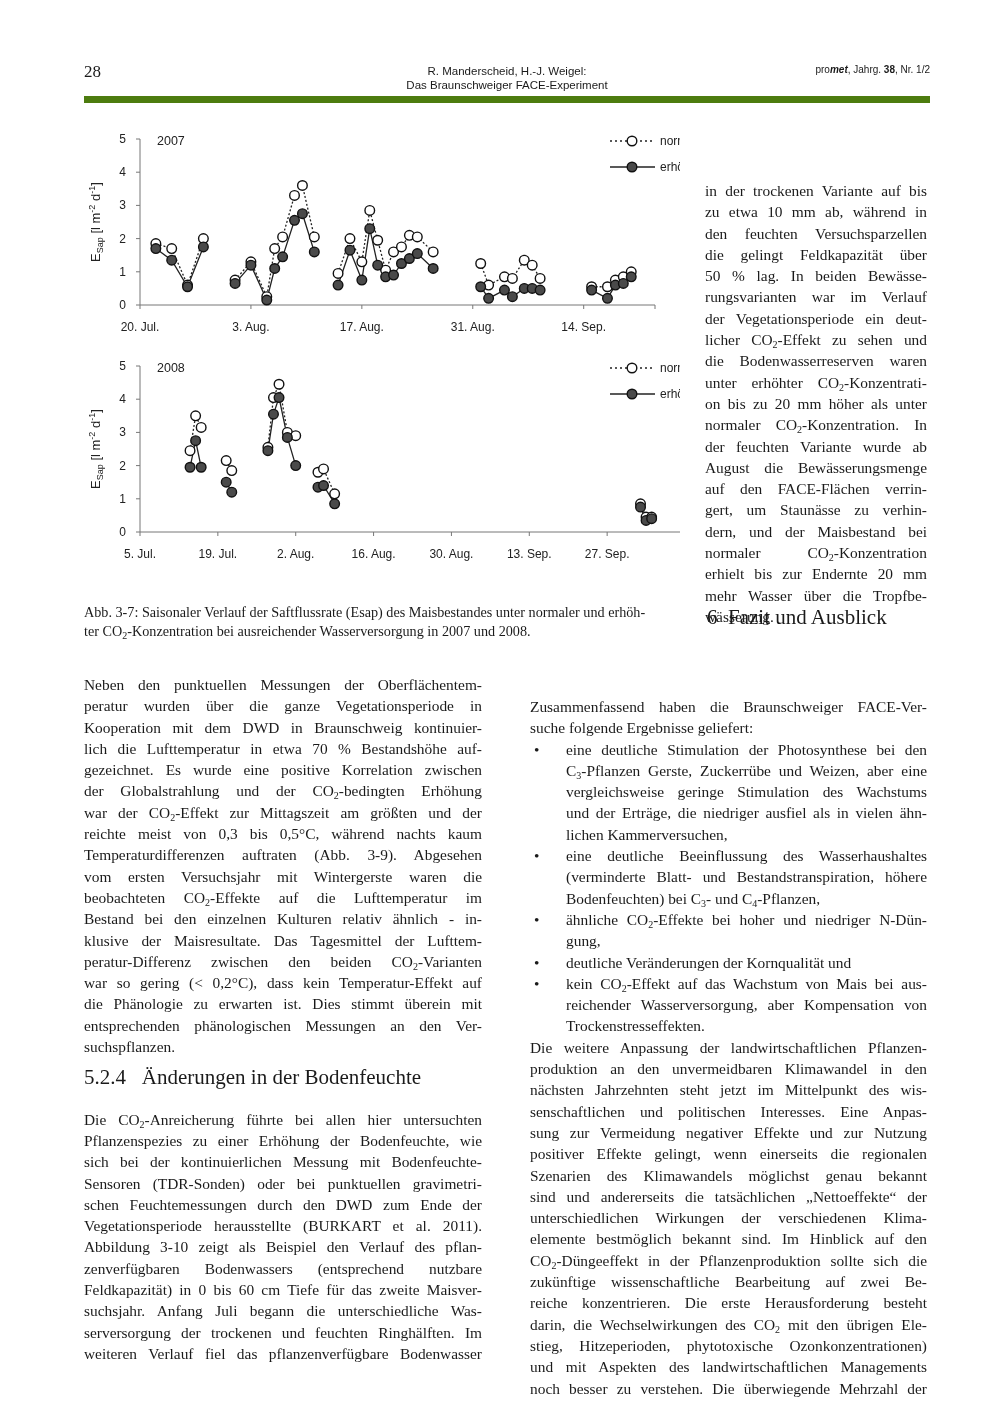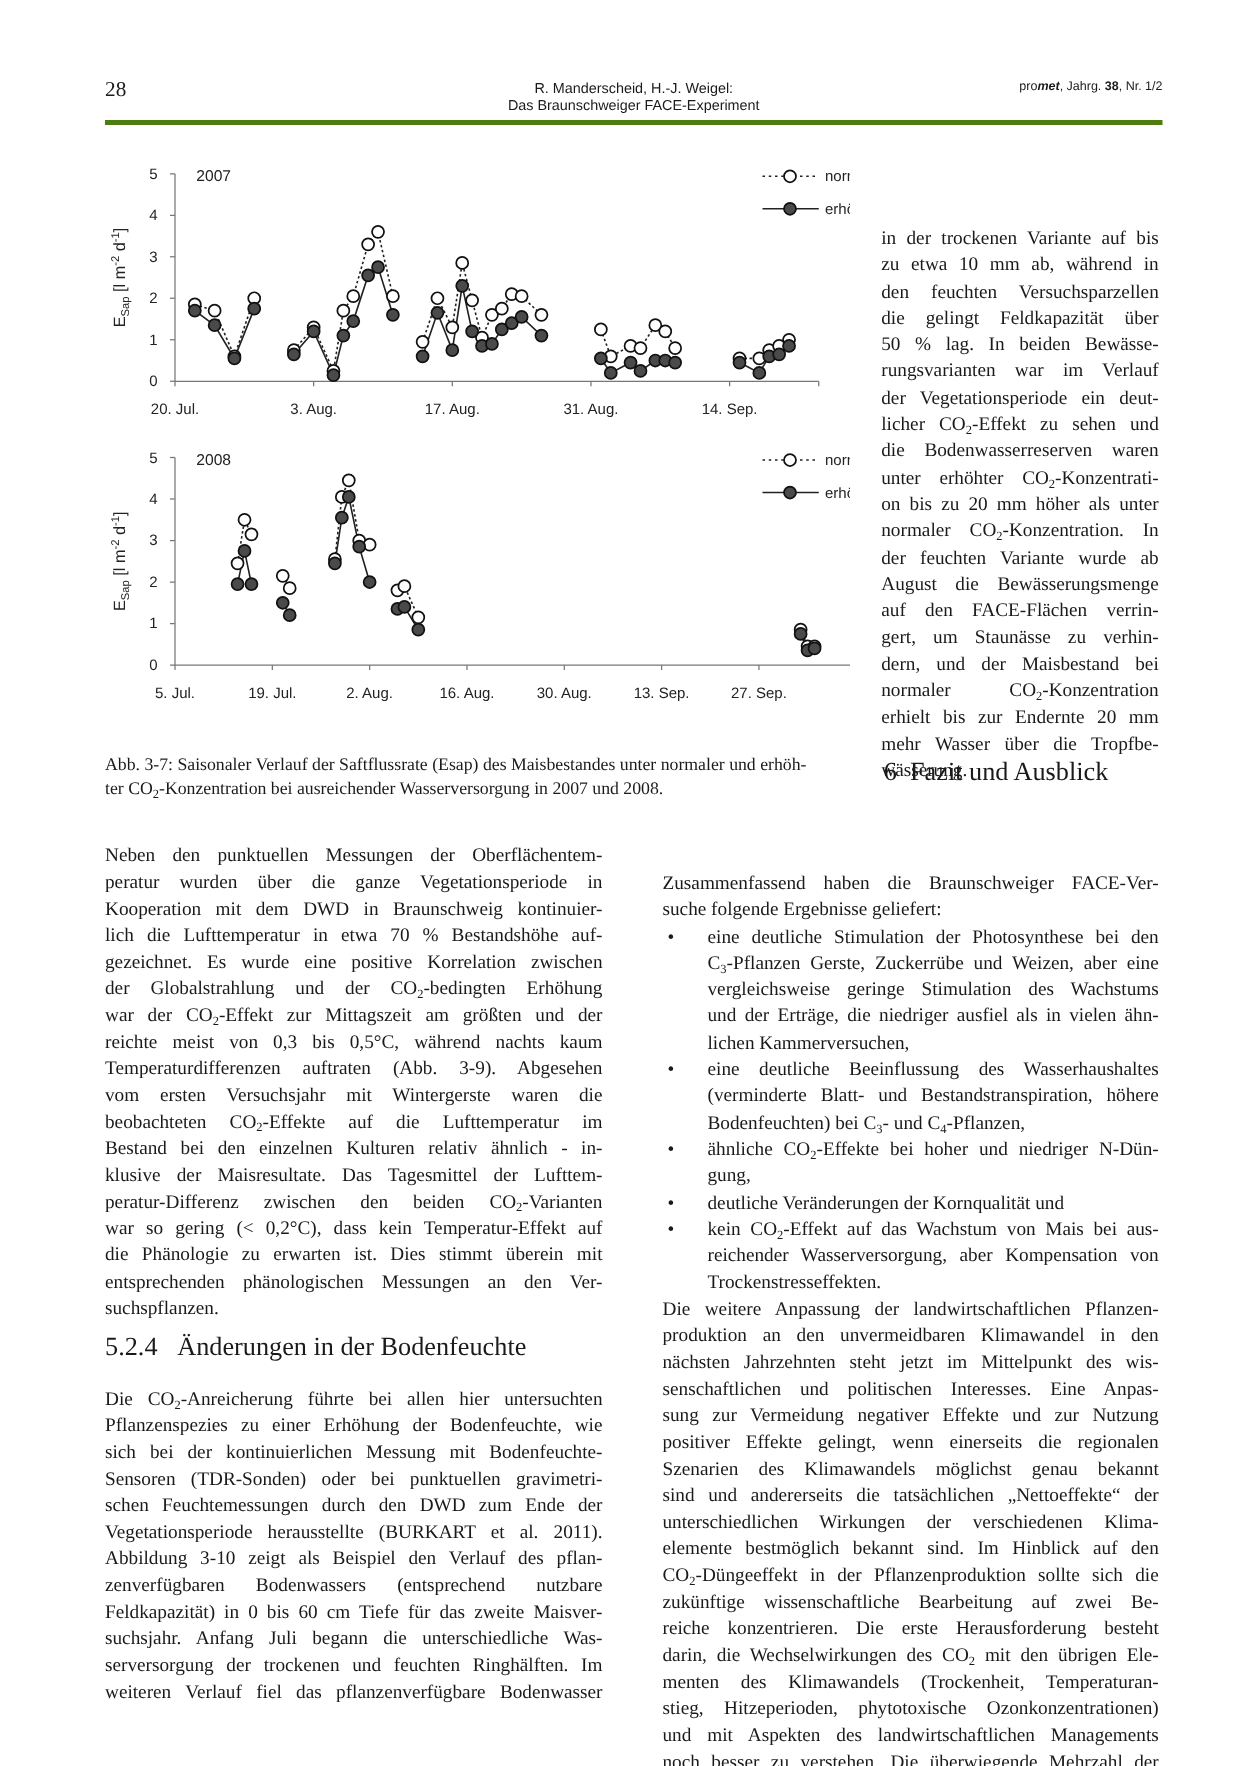--- a/index.html
+++ b/index.html
@@ -1,17 +1,17 @@
 <!DOCTYPE html>
 <html><head>
 <meta charset="utf-8">
 <style>
   html,body{margin:0;padding:0;background:#fff;}
   body{width:1000px;height:1413px;position:relative;overflow:hidden;font-family:"Liberation Serif",serif;color:#1a1a1a;}
-  .hdr{position:absolute;top:62px;left:84px;width:846px;height:34px;border-bottom:4px solid #4d7c0f;font-family:"Liberation Sans",sans-serif;}
+  .hdr{position:absolute;top:62px;left:84px;width:846px;height:34px;border-bottom:7px solid #4d7c0f;font-family:"Liberation Sans",sans-serif;}
   .hdr .pn{position:absolute;left:0;top:0;font-family:"Liberation Serif",serif;font-size:17px;}
   .hdr .ctr{position:absolute;left:0;right:0;top:2px;text-align:center;font-size:11.5px;line-height:14px;}
   .hdr .rt{position:absolute;right:0;top:2px;font-size:10px;}
   .hdr .rt i{font-weight:bold;}
   .hdr .rt b{font-weight:bold;}
   #charts{position:absolute;left:80px;top:125px;}
   .caption{position:absolute;left:84px;top:567px;width:600px;font-size:14.2px;line-height:19px;margin-top:36px;}
   .col{position:absolute;font-size:15.4px;line-height:21.3px;text-align:justify;margin-top:48px;}
   .sub{font-size:10px;vertical-align:-3px;line-height:0;}
   .h{font-weight:normal;font-size:21px;}
@@ -326,17 +326,16 @@
     <div class="jl">sung zur Vermeidung negativer Effekte und zur Nutzung</div>
     <div class="jl">positiver Effekte gelingt, wenn einerseits die regionalen</div>
     <div class="jl">Szenarien des Klimawandels möglichst genau bekannt</div>
     <div class="jl">sind und andererseits die tatsächlichen „Nettoeffekte“ der</div>
     <div class="jl">unterschiedlichen Wirkungen der verschiedenen Klima-</div>
     <div class="jl">elemente bestmöglich bekannt sind. Im Hinblick auf den</div>
     <div class="jl">CO<span class="sub">2</span>-Düngeeffekt in der Pflanzenproduktion sollte sich die</div>
     <div class="jl">zukünftige wissenschaftliche Bearbeitung auf zwei Be-</div>
     <div class="jl">reiche konzentrieren. Die erste Herausforderung besteht</div>
     <div class="jl">darin, die Wechselwirkungen des CO<span class="sub">2</span> mit den übrigen Ele-</div>
-    <div class="jl">menten des Klimawandels (Trockenheit, Temperaturan-</div>
     <div class="jl">stieg, Hitzeperioden, phytotoxische Ozonkonzentrationen)</div>
     <div class="jl">und mit Aspekten des landwirtschaftlichen Managements</div>
     <div class="jl">noch besser zu verstehen. Die überwiegende Mehrzahl der</div>
   </div>
 
 </body></html>

